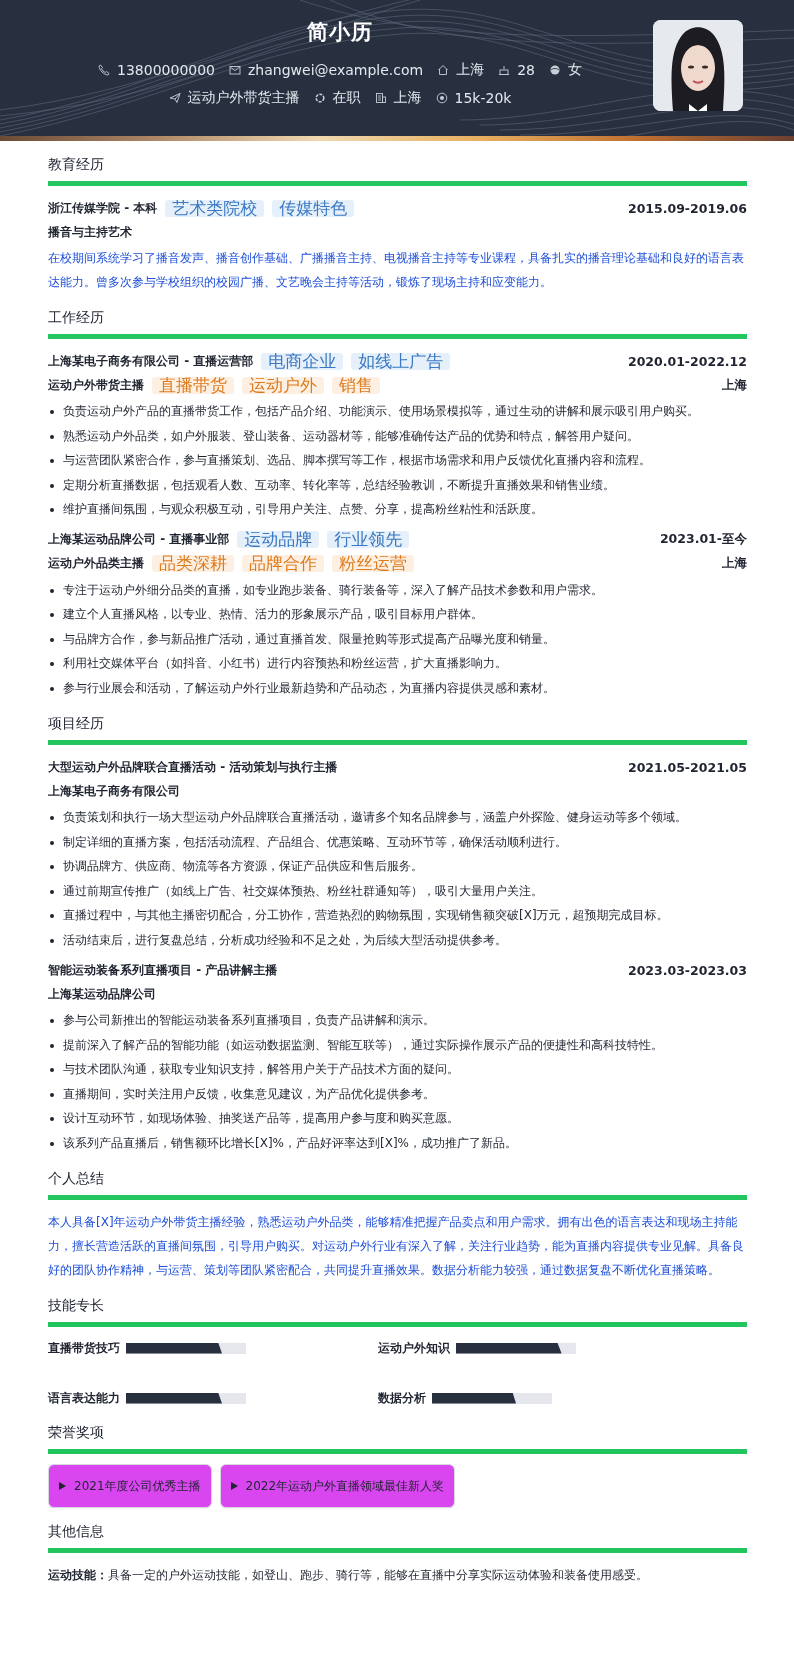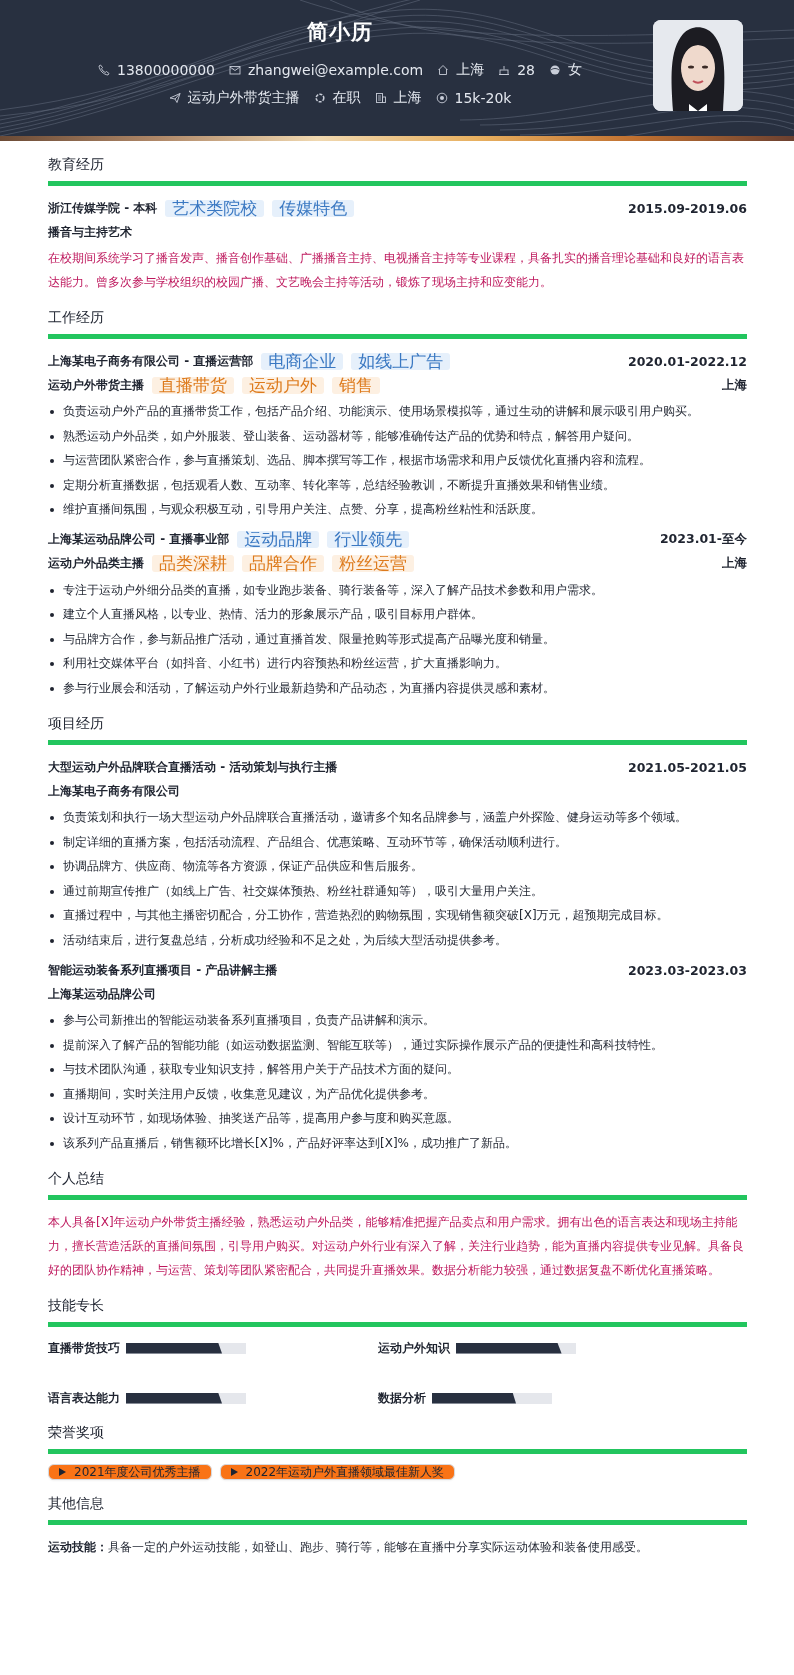--- a/index.html
+++ b/index.html
@@ -50,21 +50,21 @@
     .entry-head { display: flex; align-items: center; justify-content: space-between; height: 24px; }
     .entry-head .left { display: flex; align-items: center; }
     .entry-title { font-size: 12px; font-weight: bold; color: #1f2430; }
     .entry-date { font-size: 12.5px; font-weight: bold; color: #1f2430; }
     .tag {
       display: inline-block; font-size: 17px; padding: 1px 7px; border-radius: 3px; margin-left: 8px; line-height: 15px;
     }
     .tag.blue { background: #e6f0fb; color: #3a78c2; }
     .tag.orange { background: #fdf0e2; color: #dd7a1c; }
     .sub-title { font-size: 12px; font-weight: bold; color: #1f2430; height: 24px; line-height: 24px; }
-    .para { font-size: 12px; line-height: 24px; color: #be185d; margin-top: 2px; }
+    .para { font-size: 12px; line-height: 24px; color: #1d4ed8; margin-top: 2px; }
     ul.bullets { list-style: none; margin-top: 2px; }
     ul.bullets li {
       position: relative; padding-left: 15px; font-size: 12px; line-height: 24.5px; color: #1f2430; white-space: nowrap;
     }
     ul.bullets li::before {
       content: ""; position: absolute; left: 2px; top: 11px; width: 4px; height: 4px; border-radius: 50%; background: #1f2430;
     }
     .entry { margin-bottom: 6px; }
 
     .skills { display: grid; grid-template-columns: 330px 330px; row-gap: 28px; margin-top: 4px; }
@@ -72,21 +72,21 @@
     .skill-label { font-size: 12px; font-weight: bold; color: #1f2430; margin-right: 6px; white-space: nowrap; }
     .skill-track { position: relative; height: 11px; background: #e5e7ec; }
     .skill-fill {
       position: absolute; left: 0; top: 0; height: 11px; background: #283040;
       clip-path: polygon(0 0, 96% 0, 100% 100%, 0 100%);
     }
 
     .awards { display: flex; gap: 8px; margin-top: 4px; }
     .award {
       display: inline-flex; align-items: center; border: 1px solid #d6d9df; border-radius: 6px;
-      height: 16px; padding: 0 10px; font-size: 12px; color: #1f2430; background: #f97316;
+      height: 44px; padding: 0 10px; font-size: 12px; color: #1f2430; background: #d946ef;
       box-shadow: 0 1px 2px rgba(0,0,0,0.05);
     }
     .award .tri { width: 0; height: 0; border-left: 7px solid #1f2430; border-top: 4.5px solid transparent; border-bottom: 4.5px solid transparent; margin-right: 8px; }
 
     .other { font-size: 12px; line-height: 24px; margin-top: 4px; }
     .other b { font-weight: bold; }
   </style>
 </head>
 <body>
 

